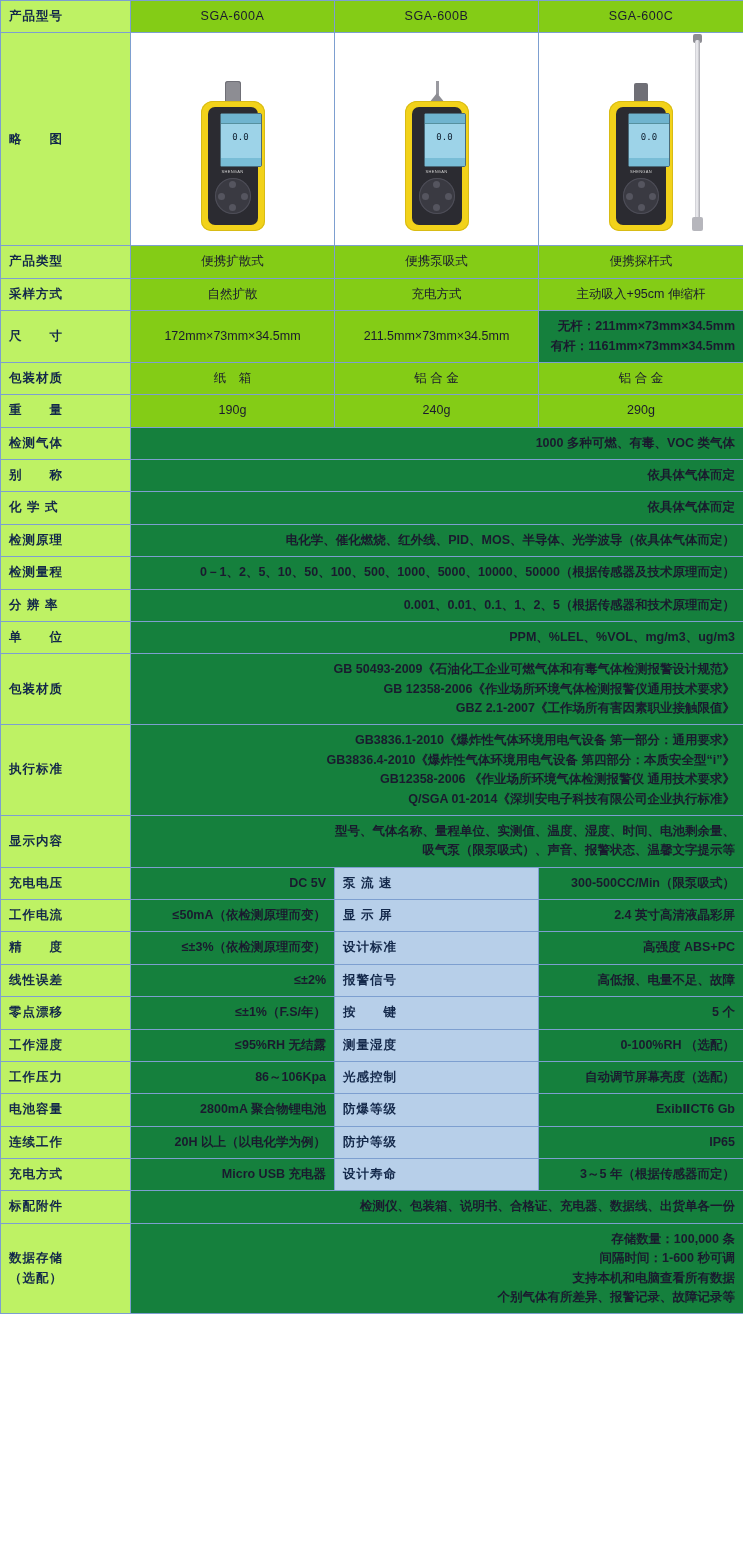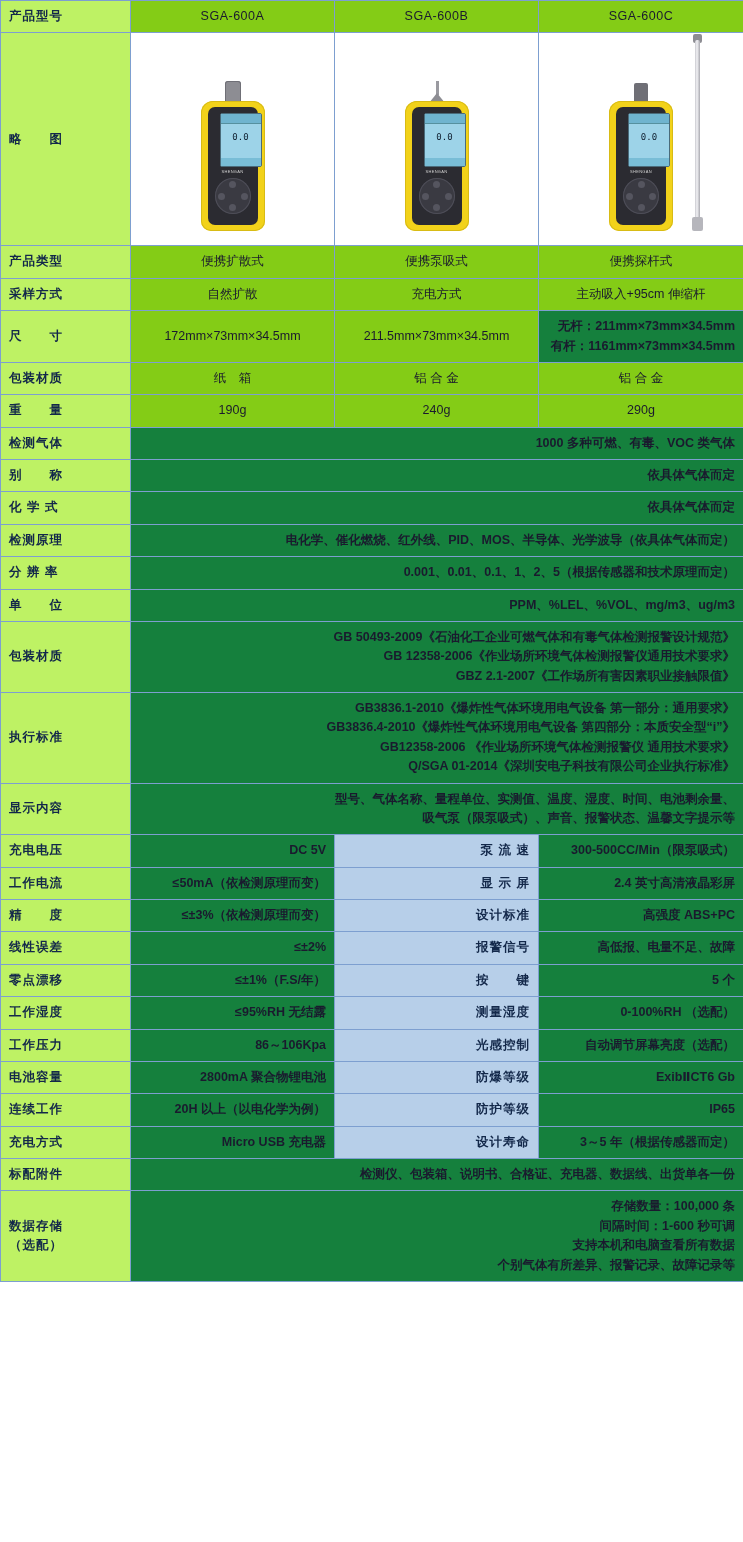--- a/index.html
+++ b/index.html
@@ -29,21 +29,21 @@
     background: #bef264;
     color: #13284a;
     font-weight: bold;
     letter-spacing: 1px;
     width: 130px;
   }
   td.sublabel {
     background: #b7cfe9;
     color: #13284a;
     font-weight: bold;
-    text-align: right;
+    text-align: left;
     letter-spacing: 1px;
   }
   td.val-c {
     text-align: center;
     background: #84cc16;
   }
   td.val-l {
     text-align: right;
     background: #15803d;
     font-weight: bold;
@@ -356,20 +356,24 @@
     </tr>
     <tr>
       <td class="label">化 学 式</td>
       <td class="val-l" colspan="3">依具体气体而定</td>
     </tr>
     <tr>
       <td class="label">检测原理</td>
       <td class="val-l" colspan="3">电化学、催化燃烧、红外线、PID、MOS、半导体、光学波导（依具体气体而定）</td>
     </tr>
     <tr>
+      <td class="label">检测量程</td>
+      <td class="val-l" colspan="3">0－1、2、5、10、50、100、500、1000、5000、10000、50000（根据传感器及技术原理而定）</td>
+    </tr>
+    <tr>
       <td class="label">分 辨 率</td>
       <td class="val-l" colspan="3">0.001、0.01、0.1、1、2、5（根据传感器和技术原理而定）</td>
     </tr>
     <tr>
       <td class="label">单　　位</td>
       <td class="val-l" colspan="3">PPM、%LEL、%VOL、mg/m3、ug/m3</td>
     </tr>
 
     <tr>
       <td class="label">包装材质</td>

